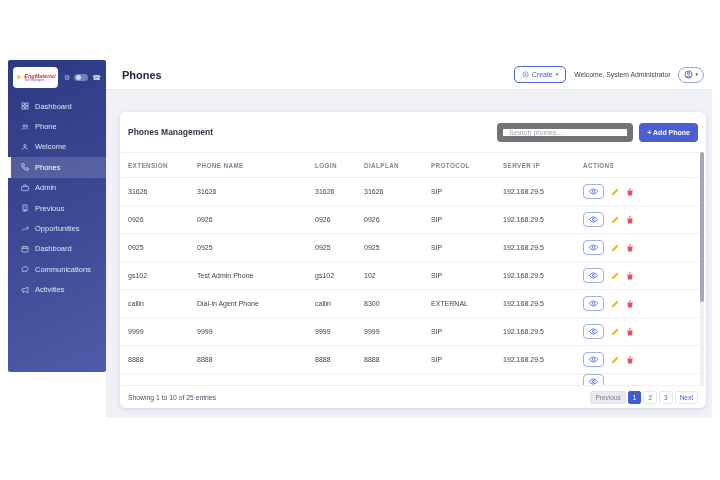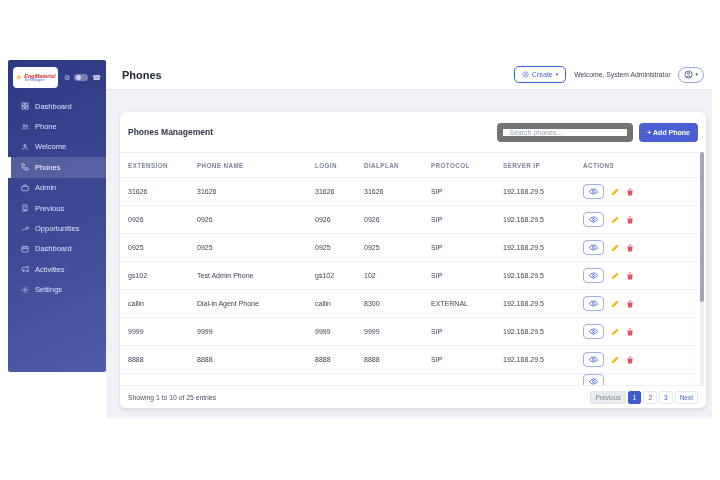--- a/index.html
+++ b/index.html
@@ -165,31 +165,30 @@
       </div>
       <div class="menu-item">
         <svg viewBox="0 0 24 24" fill="none" stroke="currentColor" stroke-width="2">
             <rect x="3" y="5" width="18" height="16" rx="2"></rect>
             <path d="M8 3v4M16 3v4M3 10h18"></path>
           </svg>
         <span>Dashboard</span>
       </div>
       <div class="menu-item">
         <svg viewBox="0 0 24 24" fill="none" stroke="currentColor" stroke-width="2">
+            <path d="M21 12c0 4-4 7-9 7-1 0-2-.1-3-.4L4 20l1.5-3C4 15.7 3 14 3 12c0-4 4-7 9-7s9 3 9 7z"></path>
+          </svg>
+        <span>Communications</span>
+      </div>
+      <div class="menu-item">
+        <svg viewBox="0 0 24 24" fill="none" stroke="currentColor" stroke-width="2">
             <path d="M21 4v16l-11-4H5a2 2 0 0 1-2-2v-4a2 2 0 0 1 2-2h5l11-4z"></path>
             <path d="M7 16l1 5"></path>
           </svg>
         <span>Activities</span>
-      </div>
-      <div class="menu-item">
-        <svg viewBox="0 0 24 24" fill="none" stroke="currentColor" stroke-width="2">
-            <circle cx="12" cy="12" r="3.5"></circle>
-            <path d="M12 2v3M12 19v3M2 12h3M19 12h3M4.6 4.6l2.1 2.1M17.3 17.3l2.1 2.1M19.4 4.6l-2.1 2.1M6.7 17.3l-2.1 2.1"></path>
-          </svg>
-        <span>Settings</span>
       </div>
     </nav>
   </aside>
 
   <div class="main">
     <header class="topbar">
       <span class="topbar-title">Phones</span>
       <div class="topbar-right">
         <button class="create-btn">
           <svg viewBox="0 0 24 24" fill="none" stroke="currentColor" stroke-width="2">

